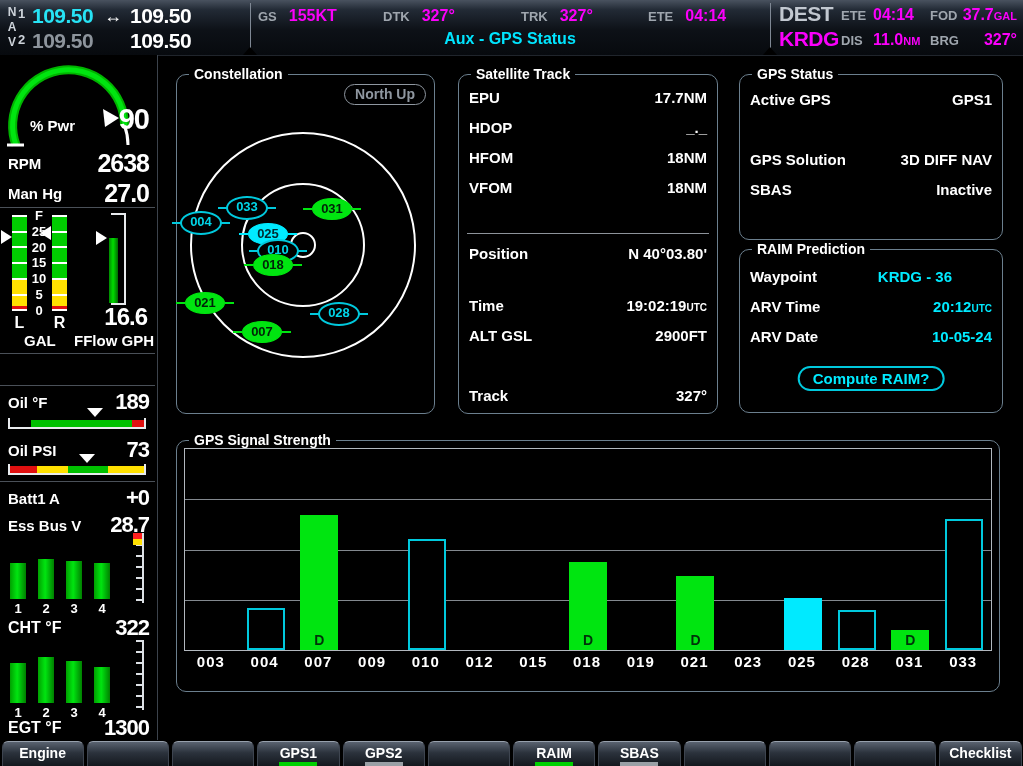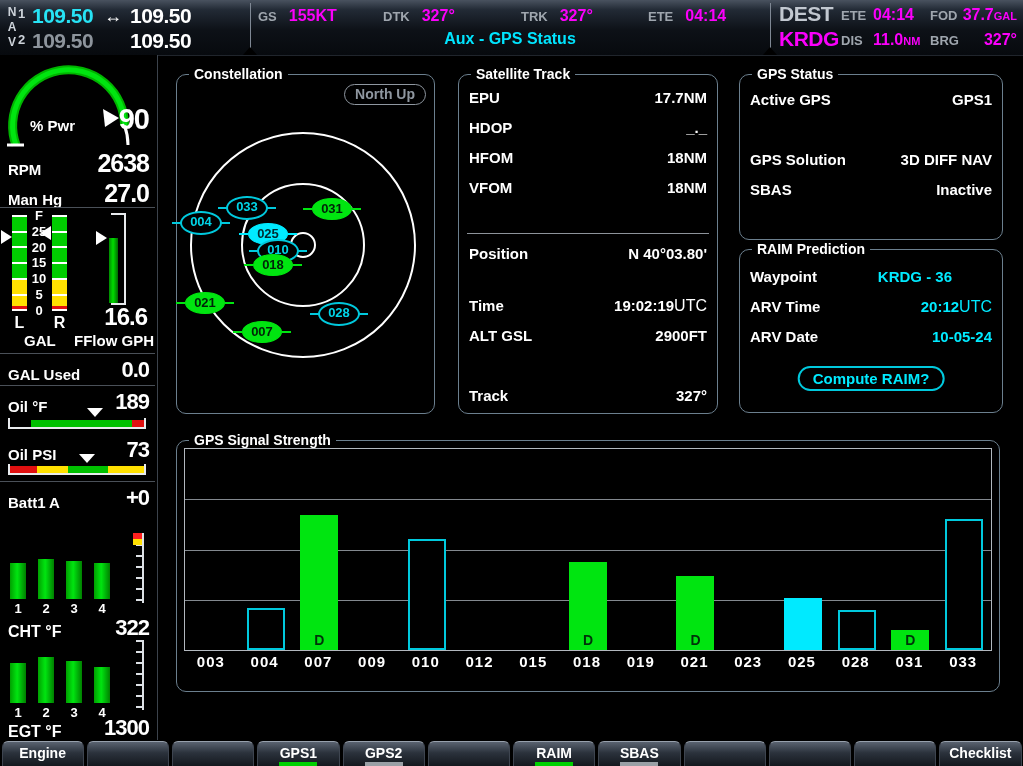--- a/index.html
+++ b/index.html
@@ -37,21 +37,21 @@
   .dest-big{position:absolute;left:4px;top:0;font:bold 21px "Liberation Sans",sans-serif;color:#c2c8d0;letter-spacing:-0.5px;}
   .wpt-big{position:absolute;left:4px;top:0;font:bold 21px "Liberation Sans",sans-serif;color:#fb00fb;letter-spacing:-0.5px;}
   .d-lab{position:absolute;top:6px;font:bold 13px "Liberation Sans",sans-serif;color:#9fa6ae;}
   .d-val{position:absolute;top:4px;font:bold 16px "Liberation Sans",sans-serif;color:#fb00fb;}
   .d-val small{font-size:11px;font-weight:bold;}
   .d-val.right{right:4px;text-align:right;}
 
   
   #eis{position:absolute;left:0;top:55px;width:157px;height:685px;background:#000;border-right:1px solid #3c434c;}
   .eis-div{position:absolute;left:0;right:2px;height:1px;background:#4a5058;}
-  .row{position:absolute;left:8px;right:8px;display:flex;justify-content:space-between;align-items:flex-end;}
+  .row{position:absolute;left:8px;right:8px;display:flex;justify-content:space-between;align-items:center;}
   .lab{font:bold 15px "Liberation Sans",sans-serif;color:#fff;white-space:nowrap;}
   .val{font:bold 25px "Liberation Sans",sans-serif;color:#fff;letter-spacing:-1px;}
   .val.mid{font-size:22px;}
   .val.big{font-size:29px;}
   #pwr-gauge{position:absolute;left:2px;top:2px;}
   #pwr-label{position:absolute;left:30px;top:62px;}
   #pwr-value{position:absolute;right:8px;top:48px;}
   
   .tape{position:absolute;top:160px;width:15px;height:96px;
         background:linear-gradient(to top,#e01010 0 5px,#ffe000 5px 33px,#00cc00 33px 100%);}
@@ -93,21 +93,21 @@
   .vscale .cap{position:absolute;right:2px;top:0;width:9px;height:12px;
           background:linear-gradient(#ff2020 0 6px,#ffe000 6px 12px);}
 
   
   .gbox{position:absolute;border:1px solid #6b7f8e;border-radius:10px;background:#000;}
   .gbox-title{position:absolute;top:-9px;left:12px;background:#000;padding:0 5px;
           font:bold 14px "Liberation Sans",sans-serif;color:#fff;white-space:nowrap;}
   .srow{position:absolute;left:10px;right:10px;display:flex;justify-content:space-between;align-items:baseline;}
   .s-lab{font:bold 15px "Liberation Sans",sans-serif;color:#fff;}
   .s-val{font:bold 15px "Liberation Sans",sans-serif;color:#fff;text-align:right;}
-  .s-val small{font-size:16px;font-weight:normal;}
+  .s-val small{font-size:10px;font-weight:bold;}
   .s-val.cyan{color:#00eaff;}
   .hdivider{position:absolute;left:8px;right:8px;height:1px;background:#8d939a;}
 
   
   #sky{position:absolute;left:0;top:0;right:0;bottom:0;}
   .northup{position:absolute;top:9px;right:8px;border:1.5px solid #8f97a0;border-radius:11px;
           padding:1px 10px 2px;font:bold 14px "Liberation Sans",sans-serif;color:#8f97a0;background:#000;}
   .sat{position:absolute;width:38px;height:20px;border-radius:50%;transform:translate(-50%,-50%);
        text-align:center;font:bold 13px/20px "Liberation Sans",sans-serif;}
   .sat span{letter-spacing:0;}
@@ -264,24 +264,20 @@
       </div>
     <div id="ff-bar"></div>
     <div id="ff-ptr" style="top:176px;"></div>
     <span class="tape-tag" style="left:12px;">L</span>
     <span class="tape-tag" style="left:52px;">R</span>
     <span class="val" style="position:absolute;right:10px;top:248px;font-size:24px;">16.6</span>
     <span class="lab" style="position:absolute;left:24px;top:277px;">GAL</span>
     <span class="lab" style="position:absolute;right:3px;top:277px;">FFlow GPH</span>
     <div class="eis-div" style="top:298px;"></div>
 
-    <div class="row" style="top:302px;">
-      <span class="lab">GAL Used</span>
-      <span class="val mid">0.0</span>
-    </div>
     <div class="eis-div" style="top:330px;"></div>
 
     <div class="row" style="top:334px;">
       <span class="lab">Oil °F</span>
       <span class="val mid">189</span>
     </div>
     <div class="hbar" style="top:362px;">
       <span class="endcap l"></span>
         <span class="endcap r"></span>
         <span class="base"></span>
@@ -307,20 +303,24 @@
           <i style="width:30%;background:#00c000;"></i>
           <i style="width:27%;background:#ffe000;"></i>
         </span>
       <span class="hptr" style="left: 57%;"></span>
     </div>
     <div class="eis-div" style="top:426px;"></div>
 
     <div class="row" style="top:430px;">
       <span class="lab">Batt1 A</span>
       <span class="val mid">+0</span>
+    </div>
+    <div class="row" style="top:457px;">
+      <span class="lab">Ess Bus V</span>
+      <span class="val mid">28.7</span>
     </div>
 
     <div class="cylbars" style="top:484px;">
         <div class="cylbar" style="height: 36px;"></div>
         <div class="cylbar" style="height: 40px;"></div>
         <div class="cylbar" style="height: 38px;"></div>
         <div class="cylbar" style="height: 36px;"></div>
       </div>
     <div class="vscale cht" style="top:478px;height:70px;">
         <span class="ticks"></span>

